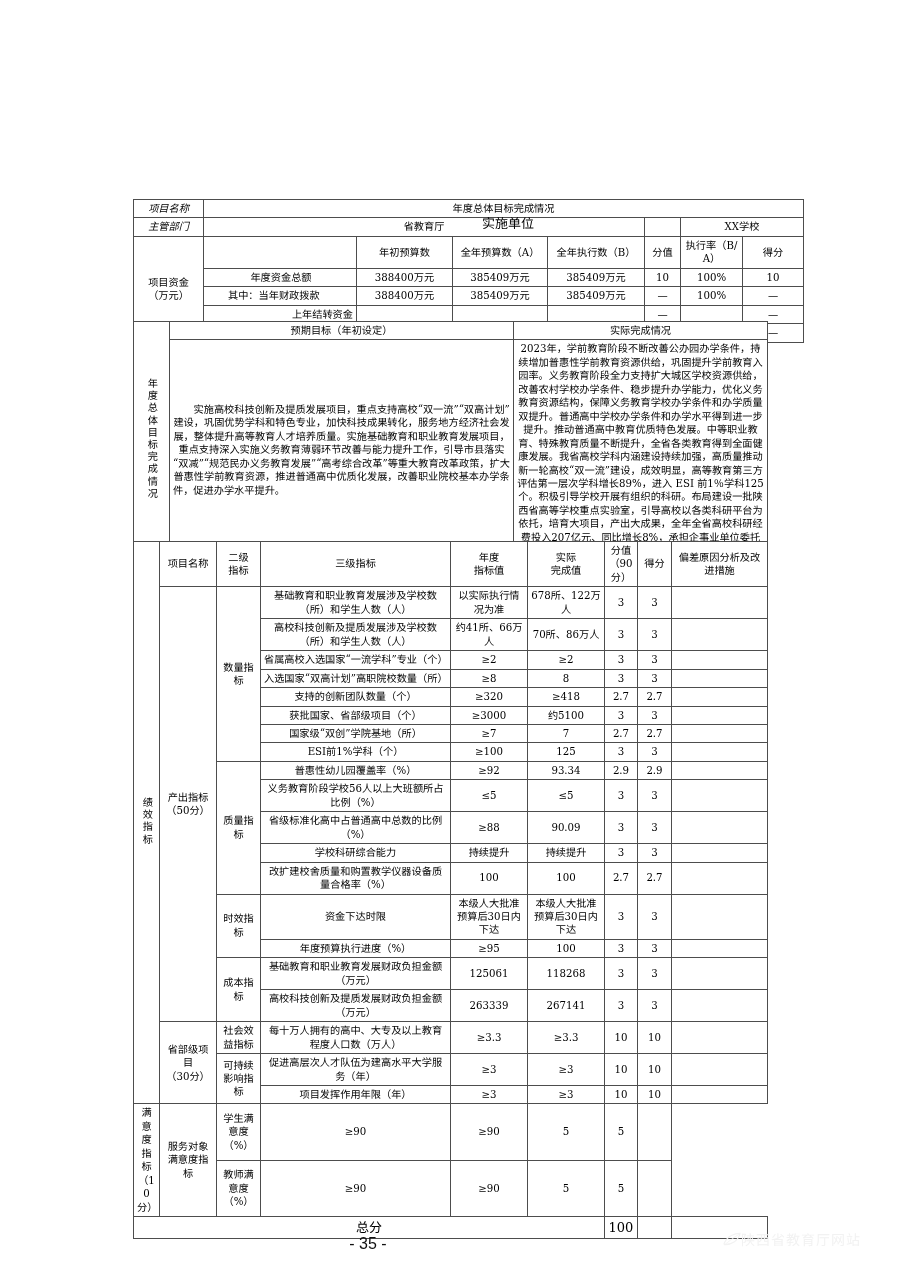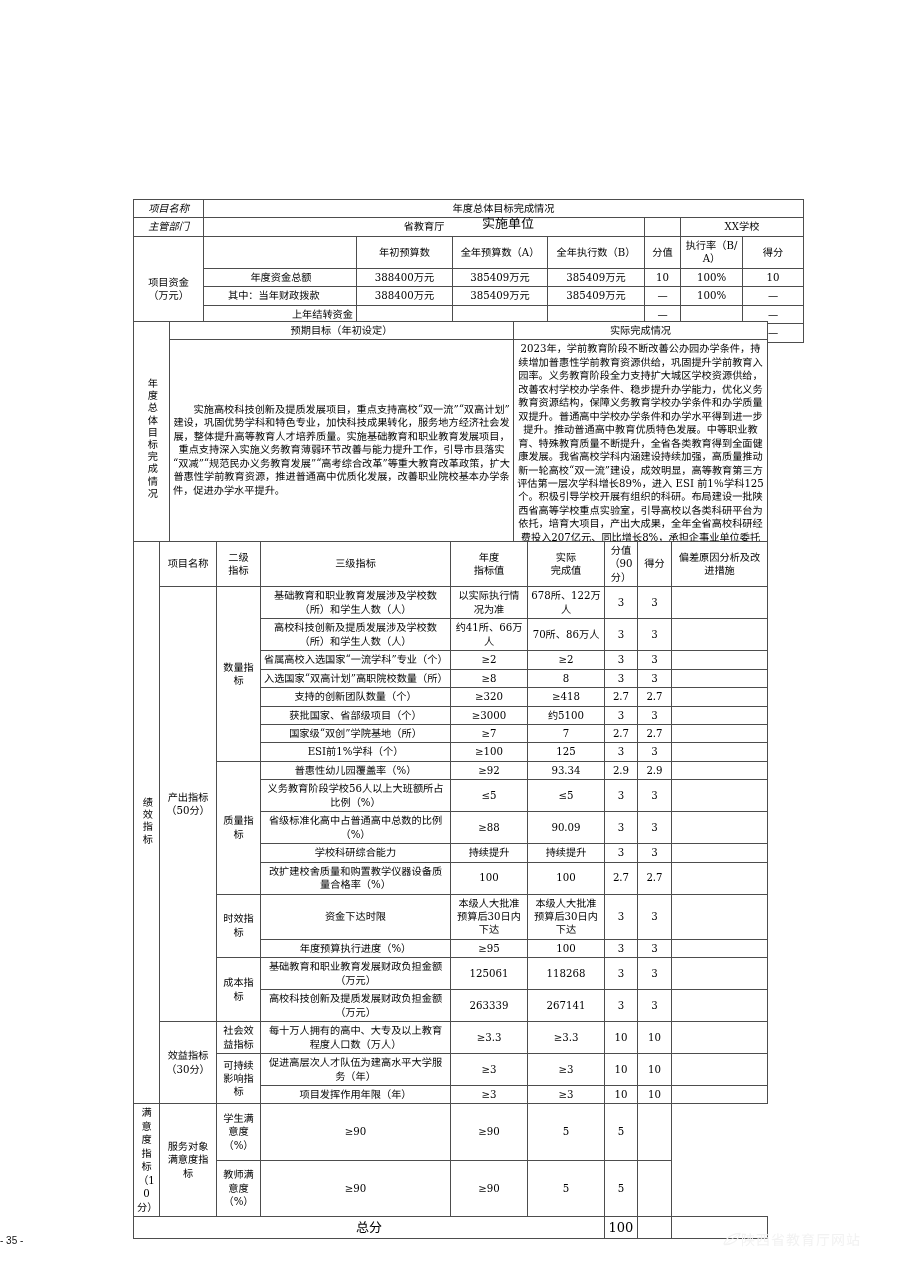--- a/index.html
+++ b/index.html
@@ -70,21 +70,21 @@
     padding:4px 5px;
   }
   .indl{text-align:left;padding-left:5px;line-height:1.35;}
 
   
   .total-row td{font-size:13px;}
 
   
   .pageno{
     position:absolute;left:0;top:1235px;width:736px;
-    font-size:10px;
+    text-align:center;font-size:16px;
     font-family:"Liberation Sans",sans-serif;
     color:#111;
   }
   .watermark{
     position:absolute;left:741px;top:1229px;
     font-size:14px;color:#f2f2f2;
     font-family:Liberation Mono, monospace;
     letter-spacing:1px;
     white-space:nowrap;
     user-select:none;
@@ -382,21 +382,21 @@
         <td class="indl">高校科技创新及提质发展财政负担金额（万元）</td>
         <td>263339</td>
         <td>267141</td>
         <td>3</td>
         <td>3</td>
         <td></td>
       </tr>
 
       <tr>
         <td rowspan="3">
-          <div>效益指标</div>
+          <div>省部级项目</div>
           <div>（30分）</div>
         </td>
         <td><span>社会效益指标</span></td>
         <td class="indl">每十万人拥有的高中、大专及以上教育程度人口数（万人）</td>
         <td>≥3.3</td>
         <td>≥3.3</td>
         <td>10</td>
         <td>10</td>
         <td></td>
       </tr>

